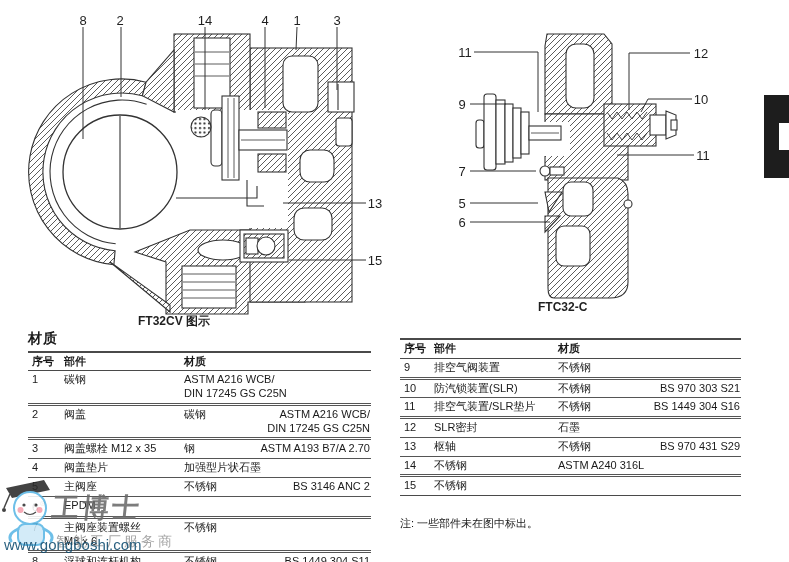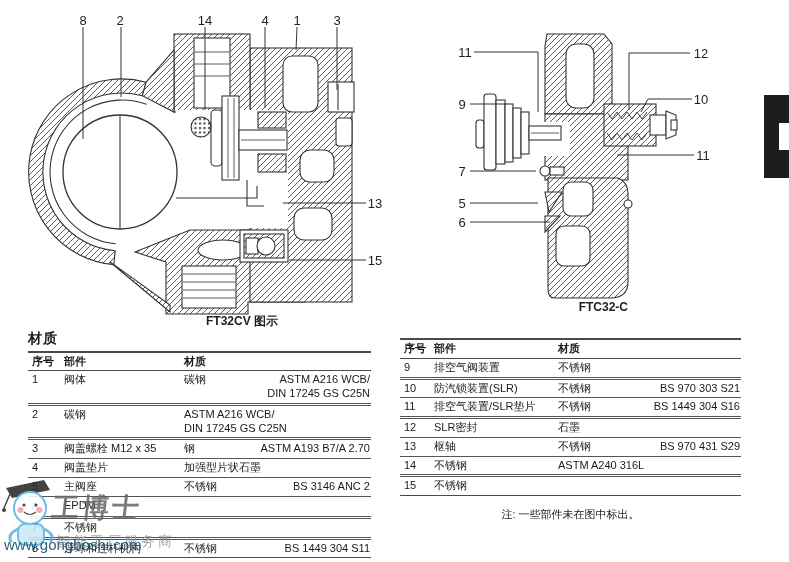--- a/index.html
+++ b/index.html
@@ -7,41 +7,41 @@
     position:relative;width:789px;height:562px;background:#ffffff;overflow:hidden;
     font-family:"Liberation Sans","DejaVu Sans",sans-serif;color:#1a1a1a;
   }
   
   .callout{
     position:absolute;transform:translate(-50%,-50%);
     font-size:13px;color:#1f1f1f;white-space:nowrap;line-height:1;
   }
   .caption{
     position:absolute;font-size:12px;font-weight:bold;color:#1f1f1f;
-    text-align:right;white-space:nowrap;
+    text-align:left;white-space:nowrap;
   }
   #fig-svg{position:absolute;left:0;top:0;}
   
   .black-tab{position:absolute;left:764px;top:95px;width:25px;height:83px;background:#1d1d1d;}
   .black-tab .notch{position:absolute;right:0;top:28px;width:10px;height:27px;background:#fff;}
   
   .mat-table{position:absolute;font-size:11px;line-height:1.25;}
   #table-left{left:28px;top:330px;width:343px;--cols:36px 120px 70px 1fr;}
   #table-right{left:400px;top:338px;width:341px;--cols:34px 124px 66px 1fr;}
   .mat-title{font-size:14px;font-weight:bold;margin:0 0 3px 0;letter-spacing:1px;}
   .thead{display:grid;grid-template-columns:var(--cols);font-weight:bold;
          border-top:2px solid #4a4a4a;border-bottom:1px solid #4a4a4a;padding:2px 0 2px 0;}
   .trow{display:grid;grid-template-columns:var(--cols);border-bottom:1px solid #555;padding:2px 0;}
   .trow.dbl{border-bottom:3px double #555;}
   .tbody .trow:last-child{border-bottom:1px solid #4a4a4a;}
   .c-no{padding-left:4px;white-space:nowrap;}
   .c-part,.c-mat{white-space:nowrap;}
   .c-spec{text-align:right;white-space:nowrap;padding-right:1px;}
   .sym{font-size:8px;color:#888;vertical-align:super;margin-left:1px;}
-  .note{margin-top:12px;font-size:11px;white-space:nowrap;text-align:center;}
+  .note{margin-top:21px;font-size:11px;white-space:nowrap;}
   
   .watermark{position:absolute;left:0px;top:474px;width:210px;height:86px;opacity:.88;pointer-events:none;}
   .wm-brand{position:absolute;left:52px;top:16px;font-size:27px;font-weight:bold;
             color:#6a6a6a;letter-spacing:3px;transform:skewX(-6deg);font-family:"Liberation Serif","DejaVu Serif",serif;}
   .wm-tagline{position:absolute;left:56px;top:59px;font-size:14px;color:#9b9b9b;letter-spacing:3px;}
   .wm-url{position:absolute;left:4px;top:62px;font-size:15px;color:#0c4a6e;}
   .wm-mascot{position:absolute;left:0;top:0;}
 </style>
 </head>
 <body>
@@ -196,31 +196,31 @@
     <h2 class="mat-title">材质</h2>
     <div class="thead">
       <span class="c-no">序号</span>
       <span class="c-part">部件</span>
       <span class="c-mat">材质</span>
       <span class="c-spec"></span>
     </div>
     <div class="tbody">
         <div class="trow dbl">
           <div class="c-no">1</div>
-          <div class="c-part">
-            <div>阀体</div>
-          </div>
           <div class="c-mat">碳钢</div>
           <div class="c-spec">
             <div>ASTM A216 WCB/</div>
             <div>DIN 17245 GS C25N</div>
           </div>
         </div>
         <div class="trow dbl">
           <div class="c-no">2</div>
+          <div class="c-part">
+            <div>阀盖</div>
+          </div>
           <div class="c-mat">碳钢</div>
           <div class="c-spec">
             <div>ASTM A216 WCB/</div>
             <div>DIN 17245 GS C25N</div>
           </div>
         </div>
         <div class="trow">
           <div class="c-no">3</div>
           <div class="c-part">
             <div>阀盖螺栓 M12 x 35</div>
@@ -248,20 +248,24 @@
             <div>BS 3146 ANC 2</div>
           </div>
         </div>
         <div class="trow dbl">
           <div class="c-no">6<span class="sym">⊛</span></div>
           <div class="c-mat">EPDM</div>
           <div class="c-spec"></div>
         </div>
         <div class="trow dbl">
           <div class="c-no">7</div>
+          <div class="c-part">
+            <div>主阀座装置螺丝</div>
+            <div>M3 x 6</div>
+          </div>
           <div class="c-mat">不锈钢</div>
         </div>
         <div class="trow">
           <div class="c-no">8</div>
           <div class="c-part">
             <div>浮球和连杆机构</div>
           </div>
           <div class="c-mat">不锈钢</div>
           <div class="c-spec">
             <div>BS 1449 304 S11</div>

